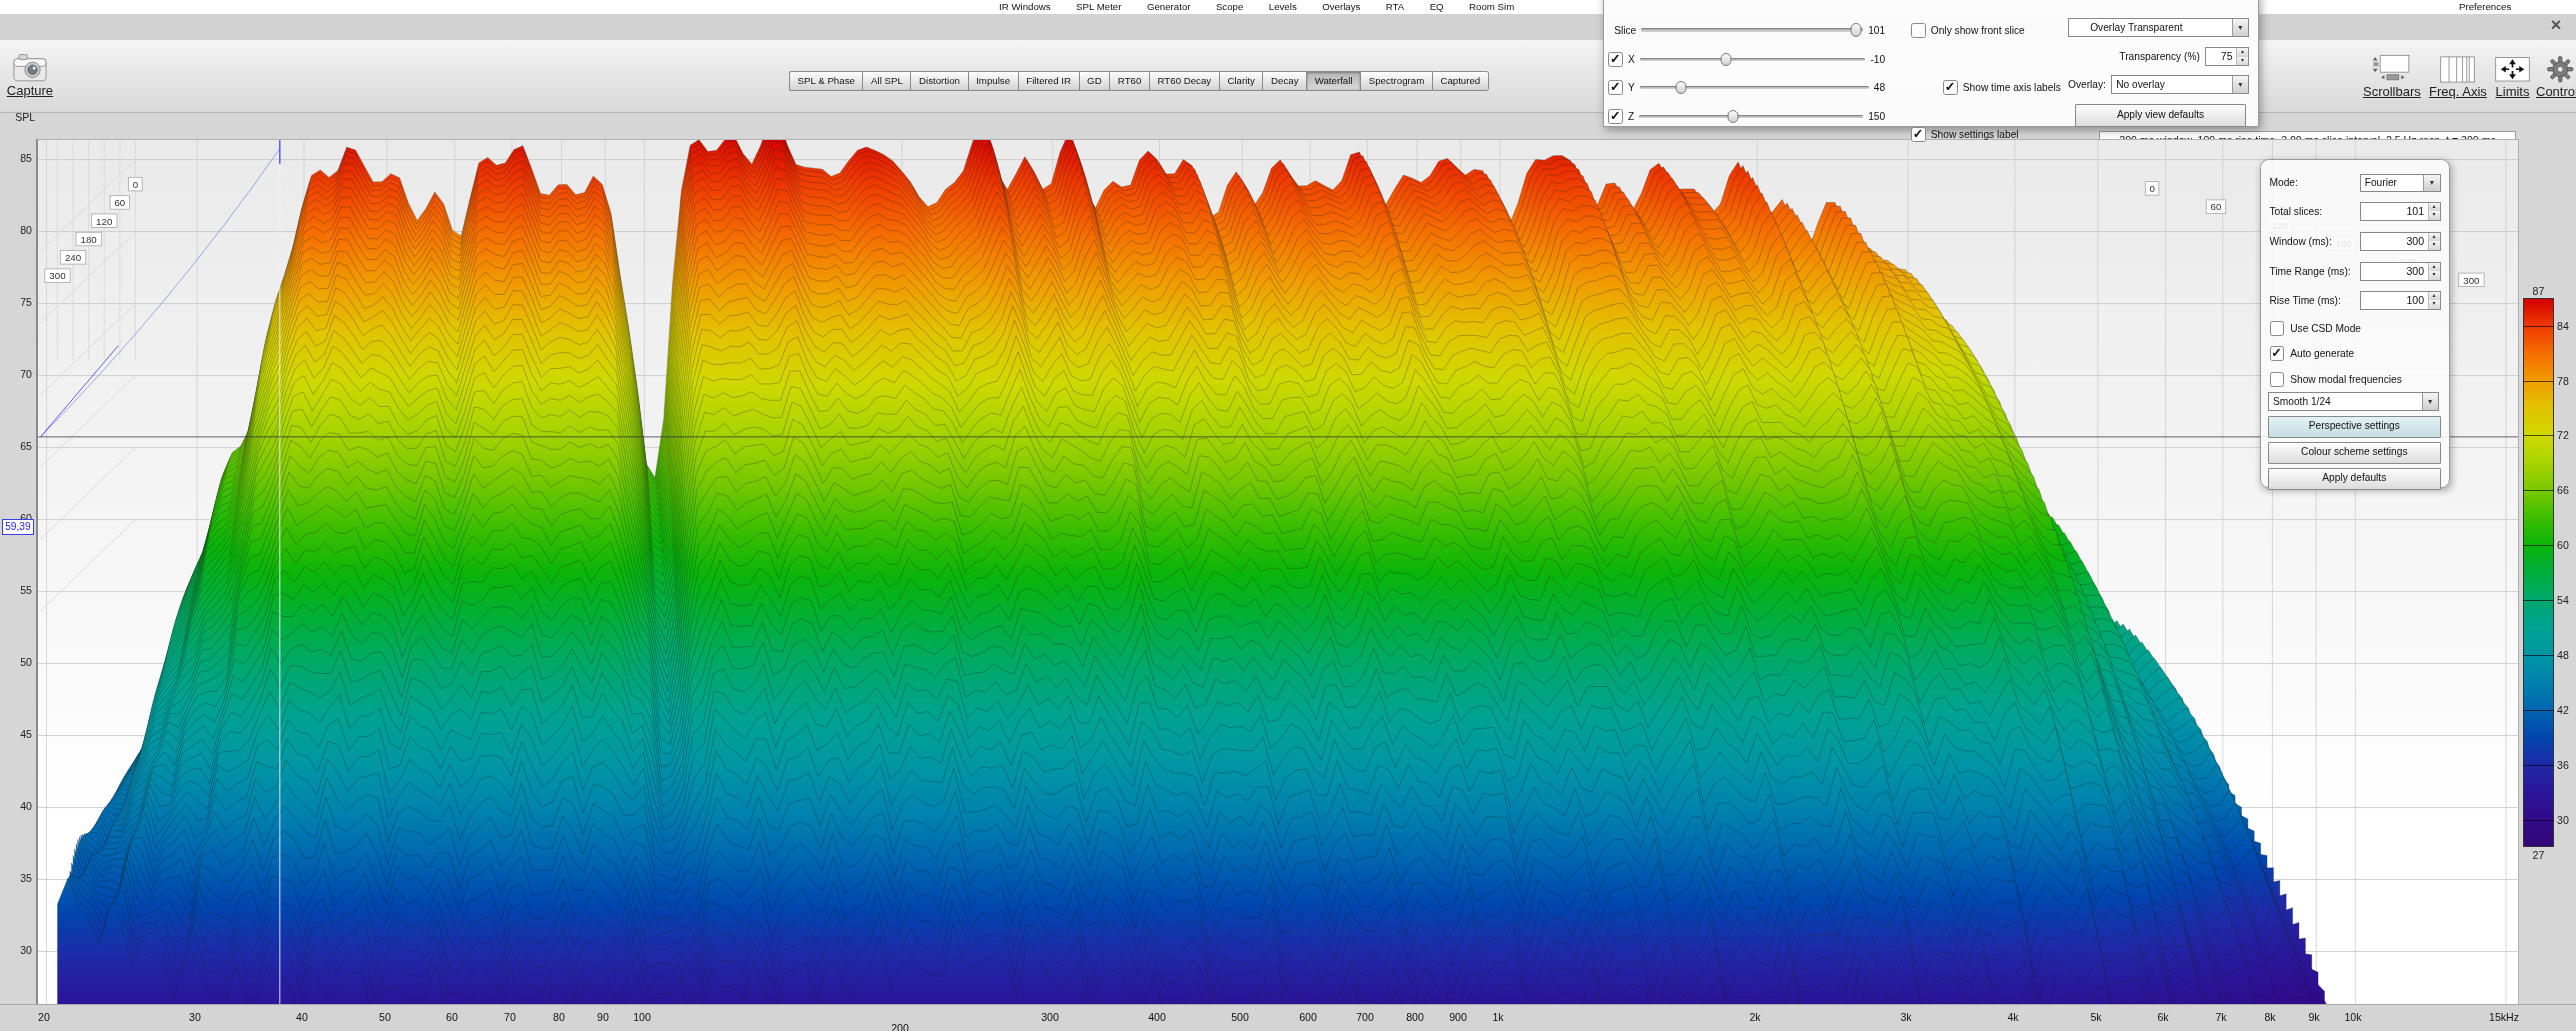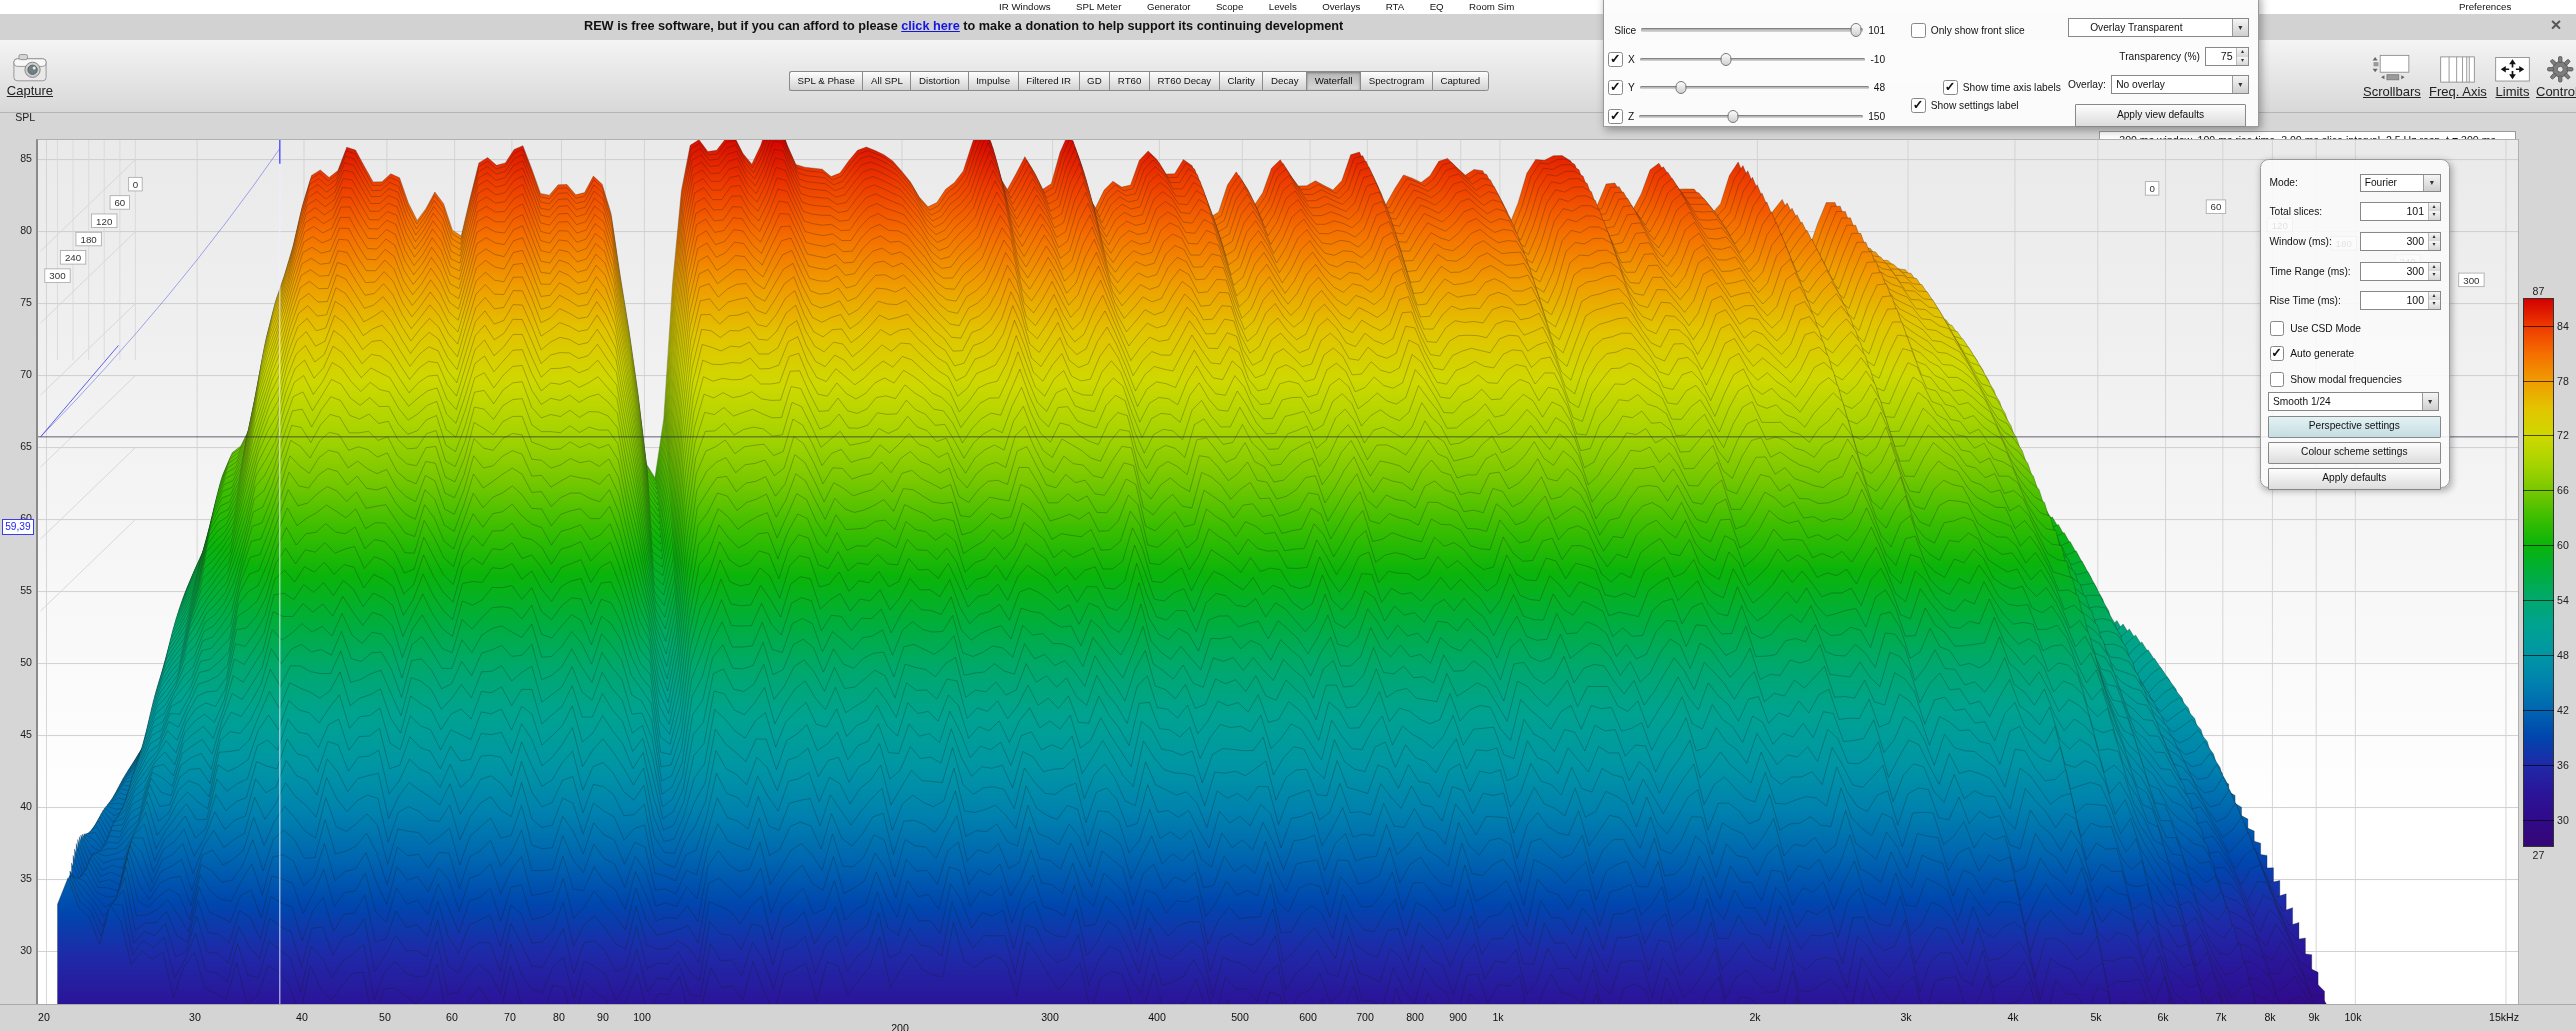--- a/index.html
+++ b/index.html
@@ -74,21 +74,20 @@
         <span>Levels</span>
         <span>Overlays</span>
         <span>RTA</span>
         <span>EQ</span>
         <span>Room Sim</span>
       </div>
     <div id="prefs">Preferences</div>
   </div>
 
   <div id="banner">
-    <div id="banner-text"><span>REW is free software, but if you can afford to please </span><a href="#">click here</a><span> to make a donation to help support its continuing development</span></div>
     <div id="banner-close">✕</div>
   </div>
 
   <div id="toolbar">
     <div class="tool" style="left:6.8px;top:8.5px;">
       <span class="ic">
         <svg width="36" height="30.5" viewBox="0 0 42 36">
           <rect x="2" y="8" width="38" height="26" rx="4" fill="#e9e9e9" stroke="#8a8a8a"></rect>
           <rect x="2" y="8" width="38" height="9" rx="4" fill="#f8f8f8" stroke="#8a8a8a"></rect>
           <rect x="8" y="3" width="10" height="6" rx="2" fill="#d5d5d5" stroke="#8a8a8a"></rect>
@@ -1637,21 +1636,21 @@
       <span class="cb checked"></span>
       <span class="plabel">Show time axis labels</span>
     </div>
     <div class="row" style="left:464px;top:81px;width:181px;">
       <span class="plabel">Overlay:</span>
       <div class="dd" style="flex:1;">
           <span class="dd-val">No overlay</span>
           <span class="dd-arr">▼</span>
         </div>
     </div>
-    <div class="row" style="left:307px;top:104px;justify-content:center;">
+    <div class="row" style="left:307px;top:133px;justify-content:center;">
       <span class="cb checked"></span>
       <span class="plabel">Show settings label</span>
     </div>
     <div class="btn" style="position:absolute;left:471px;top:110px;width:169px;height:20.3px;line-height:19.5px;">Apply view defaults</div>
   </div>
 
   <div id="wf-panel">
     <div class="frow" style="top:13.6px;width:171px;">
       <span>Mode:</span>
       <div class="dd" style="margin-left:auto;width:81px;">

